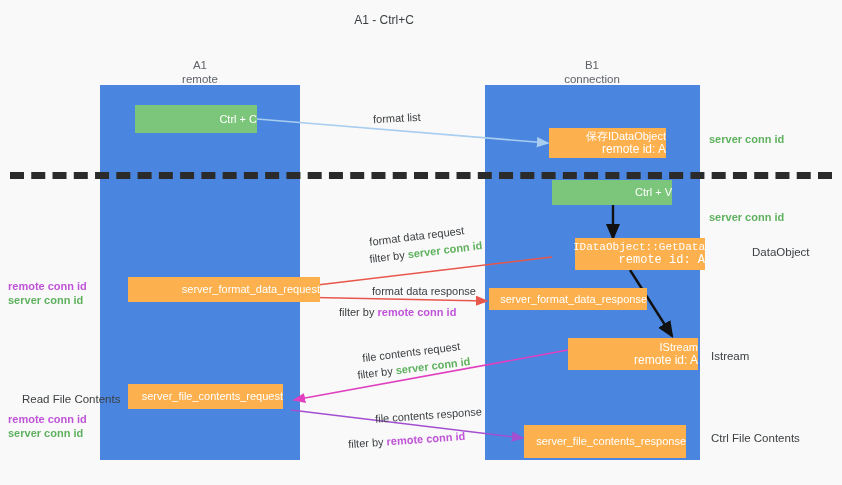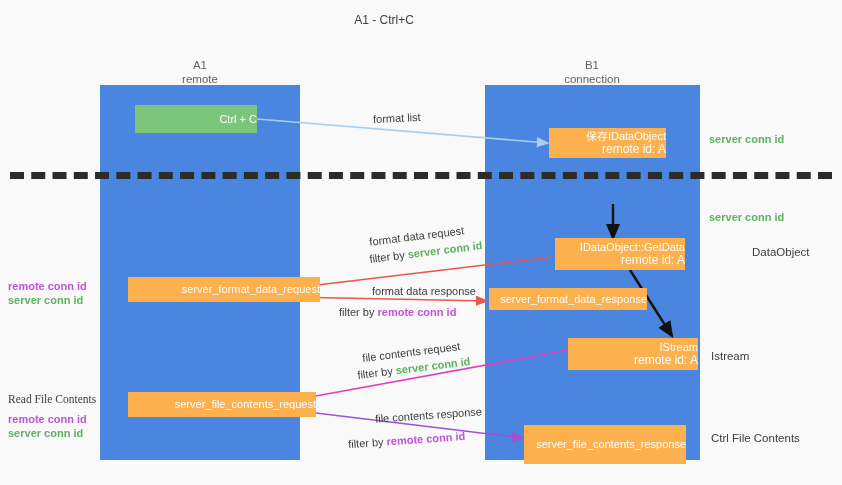--- a/index.html
+++ b/index.html
@@ -162,44 +162,47 @@
 
   <div class="node green" style="left:135px; top:105px; width:122px; height:28px;">
     <span>Ctrl + C</span>
   </div>
 
   <div class="node orange" style="left:549px; top:128px; width:117px; height:30px;">
     <span>保存IDataObject</span>
     <span class="sub">remote id: A</span>
   </div>
 
-
-  <div class="node orange" style="left:555px; top:238px; width:130px; height:32px;">
+  <div class="node green" style="left:552px; top:180px; width:120px; height:25px;">
+    <span>Ctrl + V</span>
+  </div>
+
+  <div class="node orange" style="left:575px; top:238px; width:130px; height:32px;font-family:Liberation Mono, monospace;">
     <span>IDataObject::GetData</span>
     <span class="sub">remote id: A</span>
   </div>
 
   <div class="node orange" style="left:568px; top:338px; width:130px; height:32px;">
     <span>IStream</span>
     <span class="sub">remote id: A</span>
   </div>
 
   <div class="node orange" style="left:128px; top:277px; width:192px; height:25px;">
     <span>server_format_data_request</span>
   </div>
 
   <div class="node orange" style="left:489px; top:288px; width:158px; height:22px;">
     <span>server_format_data_response</span>
   </div>
 
-  <div class="node orange" style="left:128px; top:392px; width:188px; height:25px;">
+  <div class="node orange" style="left:128px; top:384px; width:155px; height:25px;">
     <span>server_file_contents_request</span>
   </div>
 
-  <div class="node orange" style="left:524px; top:425px; width:162px; height:39px;">
+  <div class="node orange" style="left:524px; top:425px; width:162px; height:33px;">
     <span>server_file_contents_response</span>
   </div>
 
   <div class="lbl" style="left:373px; top:111px; transform:rotate(-3deg);">format list</div>
 
   <div class="lbl" style="left:369px; top:229px; transform:rotate(-7deg);">format data request</div>
   <div class="lbl" style="left:369px; top:245px; transform:rotate(-7deg);">
     <span>filter by </span><span class="frag-green">server conn id</span>
   </div>
 
@@ -220,17 +223,17 @@
 
   <div class="lbl green-t" style="left:709px; top:132px;">server conn id</div>
   <div class="lbl green-t" style="left:709px; top:210px;">server conn id</div>
   <div class="lbl side" style="left:711px; top:245px;margin-left:41px;">DataObject</div>
   <div class="lbl side" style="left:711px; top:349px;">Istream</div>
   <div class="lbl side" style="left:711px; top:431px;">Ctrl File Contents</div>
 
   <div class="lbl purple-t" style="left:8px; top:279px;">remote conn id</div>
   <div class="lbl green-t" style="left:8px; top:293px;">server conn id</div>
 
-  <div class="lbl side" style="left:8px; top:392px;font-family:Liberation Serif, serif;">Read File Contents</div>
+  <div class="lbl side" style="left:22px; top:392px;">Read File Contents</div>
   <div class="lbl purple-t" style="left:8px; top:412px;">remote conn id</div>
   <div class="lbl green-t" style="left:8px; top:426px;">server conn id</div>
 
 </div>
 
 </body></html>

